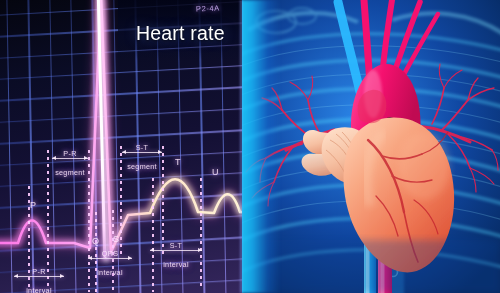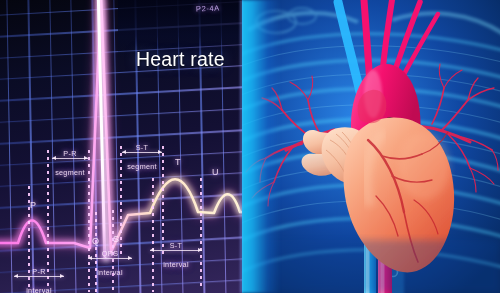--- a/index.html
+++ b/index.html
@@ -88,21 +88,20 @@
   .arrow-line::before { left:0;  border-right:4px solid rgba(255,240,255,.9); }
   .arrow-line::after  { right:0; border-left:4px solid rgba(255,240,255,.9); }
 
   
   #heart-rate-title {
     position:absolute; left:136px; top:22px;
     font-size:19.5px; font-weight:400; color:#ffffff;
     font-family:"Liberation Sans", sans-serif;
     letter-spacing:.2px;
     text-shadow:0 1px 3px rgba(0,0,0,.85), 0 0 12px rgba(120,160,255,.5);
-    margin-top:26px;
   }
   #device-code {
     position:absolute; left:196px; top:4px;
     font-size:7.5px; color:rgba(215,185,255,.85);
     font-family:"Liberation Sans", sans-serif;
     letter-spacing:.6px;
     text-shadow:0 0 5px rgba(190,130,255,.9);
     transform:rotate(-2deg);
   }
   

